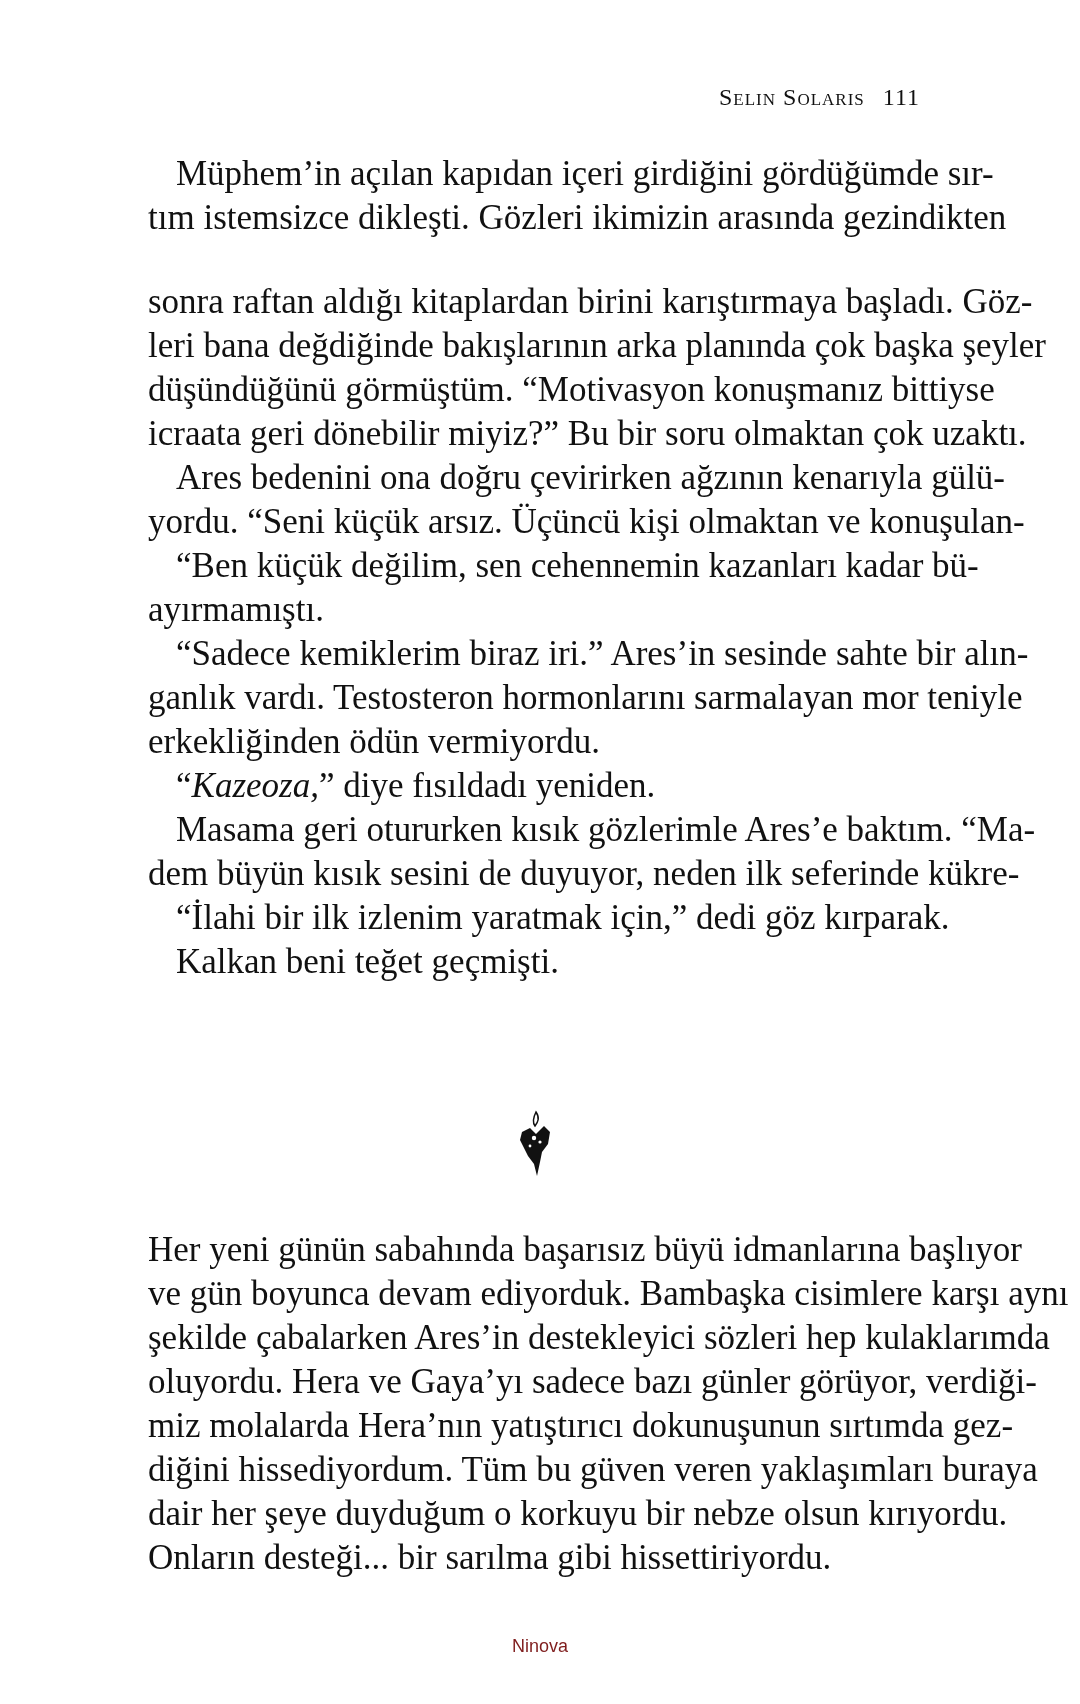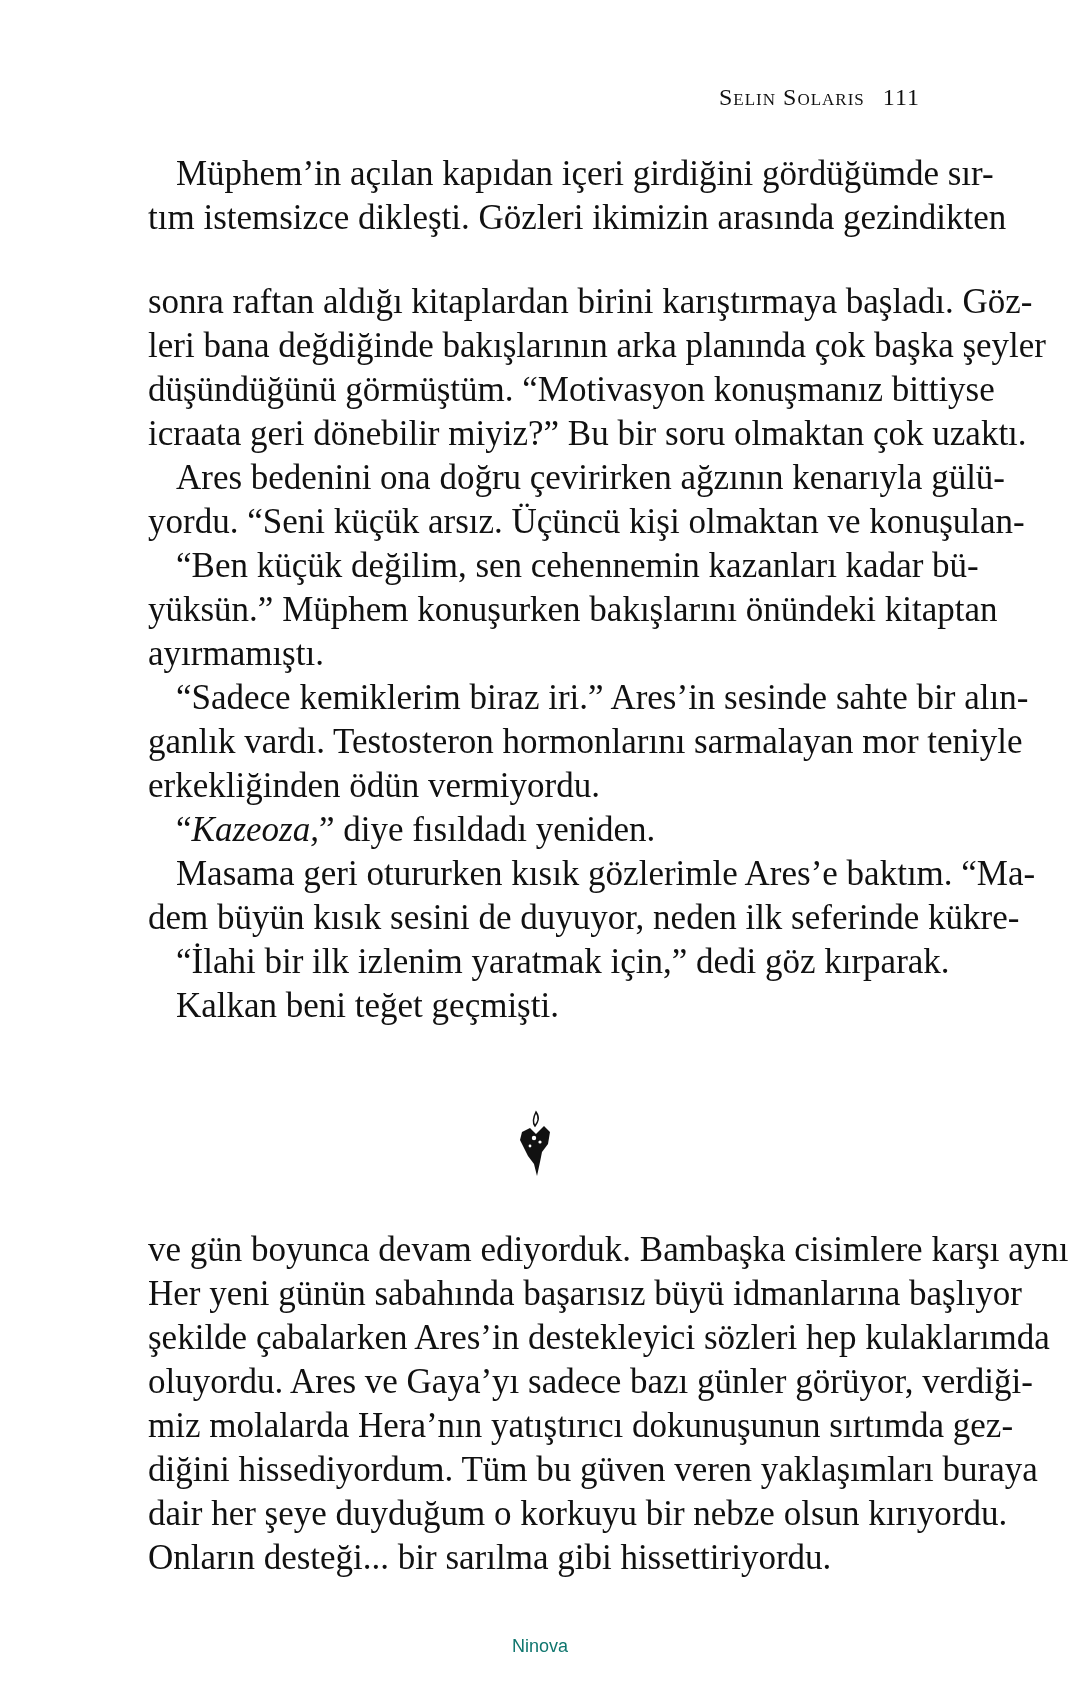--- a/index.html
+++ b/index.html
@@ -9,64 +9,63 @@
             font-variant:small-caps; display:flex; gap:18px; align-items:baseline; }
   .header .title { font-variant:small-caps; }
   .block { position:absolute; left:176px; width:742px; }
   .line { height:44px; line-height:44px; font-size:35px; white-space:nowrap;
           text-align:justify; text-align-last:justify; }
   .line.last { text-align-last:left; }
   .line i { font-style:italic; }
   .block2 { position:absolute; left:148px; width:770px; }
   .ornament { position:absolute; left:516px; top:1110px; width:40px; height:70px; }
   .footer { position:absolute; top:1636px; left:0; width:1080px; text-align:center;
-            font-family:"Liberation Sans", sans-serif; font-size:18px; color:#0f766e; }
+            font-family:"Liberation Sans", sans-serif; font-size:18px; color:#7f1d1d; }
 </style>
 </head>
 <body>
 
 <div class="header">
   <span class="title">Selin Solaris</span>
   <span>111</span>
 </div>
 
 <div class="block" style="top:152px;">
   <div class="line" style="padding-left:0;">Müphem’in açılan kapıdan içeri girdiğini gördüğümde sır-</div>
   <div class="line" style="margin-left:-28px;width:770px;">tım istemsizce dikleşti. Gözleri ikimizin arasında gezindikten</div>
   <div class="line" style="margin-left:-28px;width:770px;margin-top:40px;">sonra raftan aldığı kitaplardan birini karıştırmaya başladı. Göz-</div>
   <div class="line" style="margin-left:-28px;width:770px;">leri bana değdiğinde bakışlarının arka planında çok başka şeyler</div>
   <div class="line" style="margin-left:-28px;width:770px;">düşündüğünü görmüştüm. “Motivasyon konuşmanız bittiyse</div>
   <div class="line last" style="margin-left:-28px;width:770px;">icraata geri dönebilir miyiz?” Bu bir soru olmaktan çok uzaktı.</div>
   <div class="line">Ares bedenini ona doğru çevirirken ağzının kenarıyla gülü-</div>
   <div class="line" style="margin-left:-28px;width:770px;">yordu. “Seni küçük arsız. Üçüncü kişi olmaktan ve konuşulan-</div>
   <div class="line">“Ben küçük değilim, sen cehennemin kazanları kadar bü-</div>
-  <div class="line" style="margin-left:-28px;width:770px;">yüksün.” Müphem konuşurken bakışlarını önündeki kitaptan</div>
   <div class="line last" style="margin-left:-28px;width:770px;">ayırmamıştı.</div>
   <div class="line">“Sadece kemiklerim biraz iri.” Ares’in sesinde sahte bir alın-</div>
   <div class="line" style="margin-left:-28px;width:770px;">ganlık vardı. Testosteron hormonlarını sarmalayan mor teniyle</div>
   <div class="line last" style="margin-left:-28px;width:770px;">erkekliğinden ödün vermiyordu.</div>
   <div class="line last"><span>“</span><i>Kazeoza,</i><span>” diye fısıldadı yeniden.</span></div>
   <div class="line">Masama geri otururken kısık gözlerimle Ares’e baktım. “Ma-</div>
   <div class="line" style="margin-left:-28px;width:770px;">dem büyün kısık sesini de duyuyor, neden ilk seferinde kükre-</div>
   <div class="line last">“İlahi bir ilk izlenim yaratmak için,” dedi göz kırparak.</div>
   <div class="line last">Kalkan beni teğet geçmişti.</div>
 </div>
 
 <svg class="ornament" viewBox="0 0 40 70">
   <path d="M20 2 C17 8 16 12 19 16 C22 12 24 8 20 2 Z" fill="none" stroke="#111" stroke-width="1.5"></path>
   <path d="M6 22 L14 18 L20 24 L28 16 L34 22 L32 34 L26 42 L24 52 L21 66 L18 54 L12 46 L8 38 L4 30 Z" fill="#111"></path>
   <circle cx="18" cy="28" r="2.2" fill="#fff"></circle>
   <circle cx="24" cy="32" r="1.6" fill="#fff"></circle>
   <circle cx="14" cy="36" r="1.4" fill="#fff"></circle>
 </svg>
 
 <div class="block2" style="top:1228px;">
+  <div class="line">Her yeni günün sabahında başarısız büyü idmanlarına başlıyor</div>
   <div class="line">ve gün boyunca devam ediyorduk. Bambaşka cisimlere karşı aynı</div>
-  <div class="line">Her yeni günün sabahında başarısız büyü idmanlarına başlıyor</div>
   <div class="line">şekilde çabalarken Ares’in destekleyici sözleri hep kulaklarımda</div>
-  <div class="line">oluyordu. Ares ve Gaya’yı sadece bazı günler görüyor, verdiği-</div>
+  <div class="line">oluyordu. Hera ve Gaya’yı sadece bazı günler görüyor, verdiği-</div>
   <div class="line">miz molalarda Hera’nın yatıştırıcı dokunuşunun sırtımda gez-</div>
   <div class="line">diğini hissediyordum. Tüm bu güven veren yaklaşımları buraya</div>
   <div class="line">dair her şeye duyduğum o korkuyu bir nebze olsun kırıyordu.</div>
   <div class="line last">Onların desteği... bir sarılma gibi hissettiriyordu.</div>
 </div>
 
 <div class="footer">Ninova</div>
 
 </body></html>

